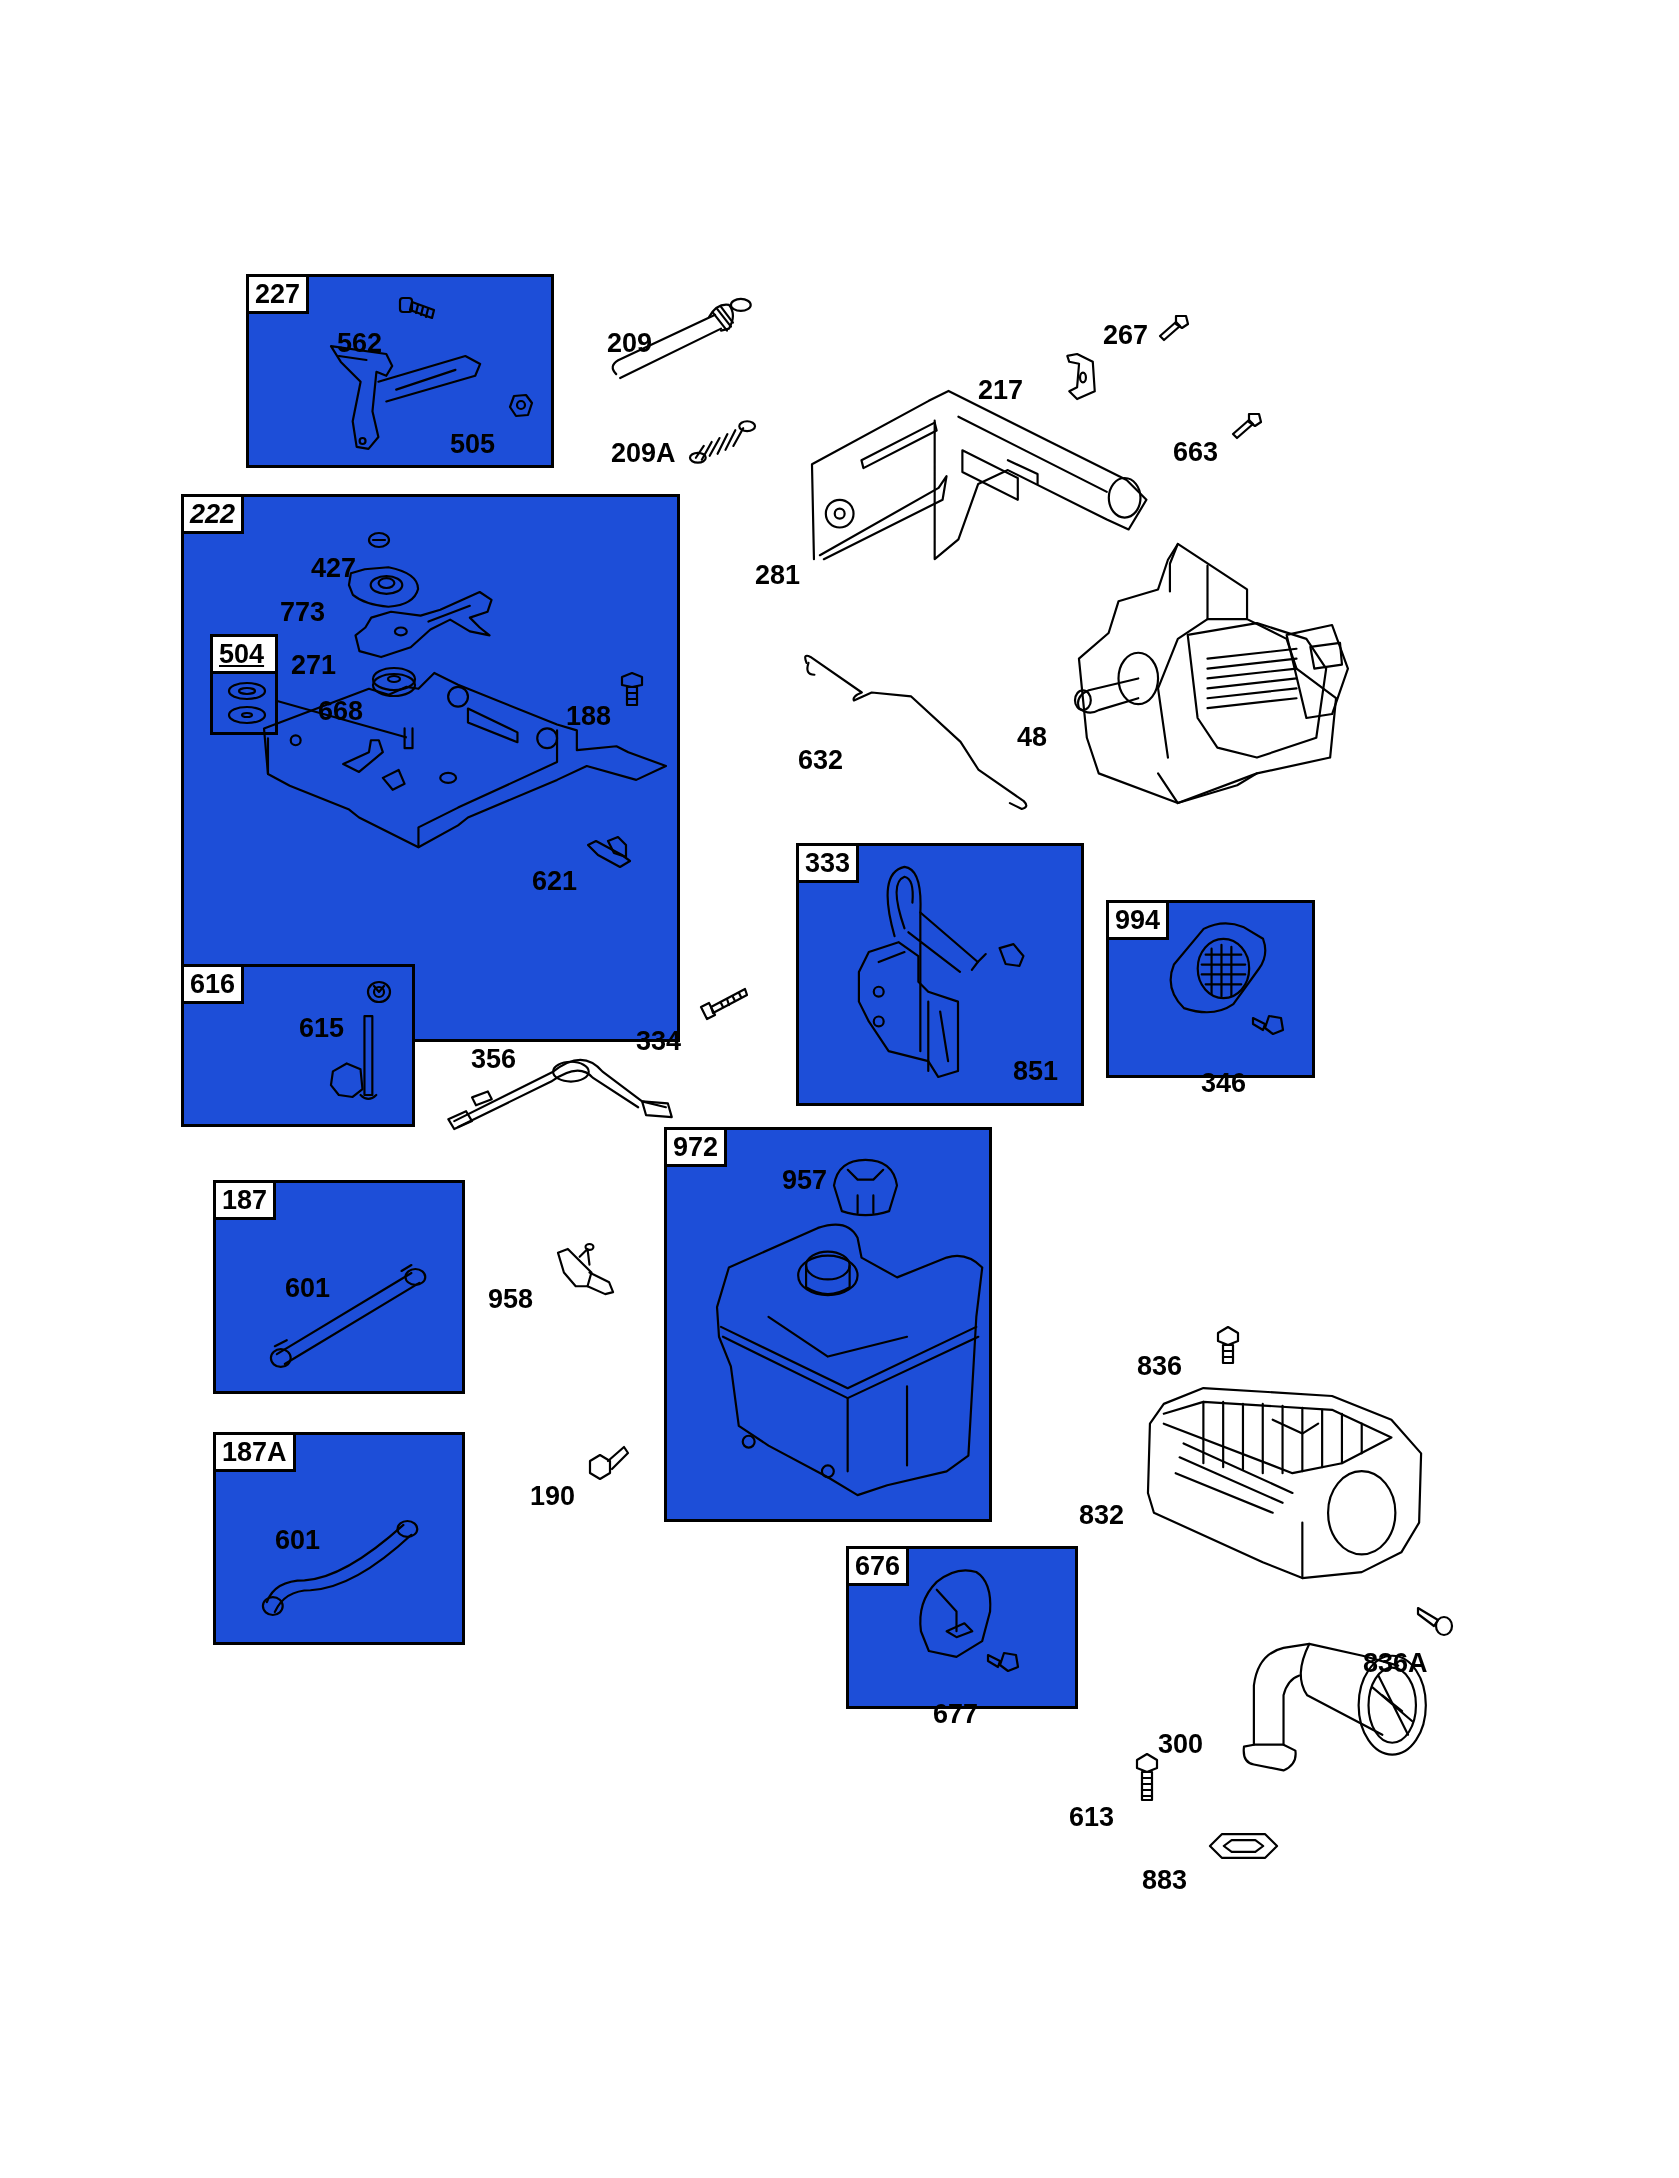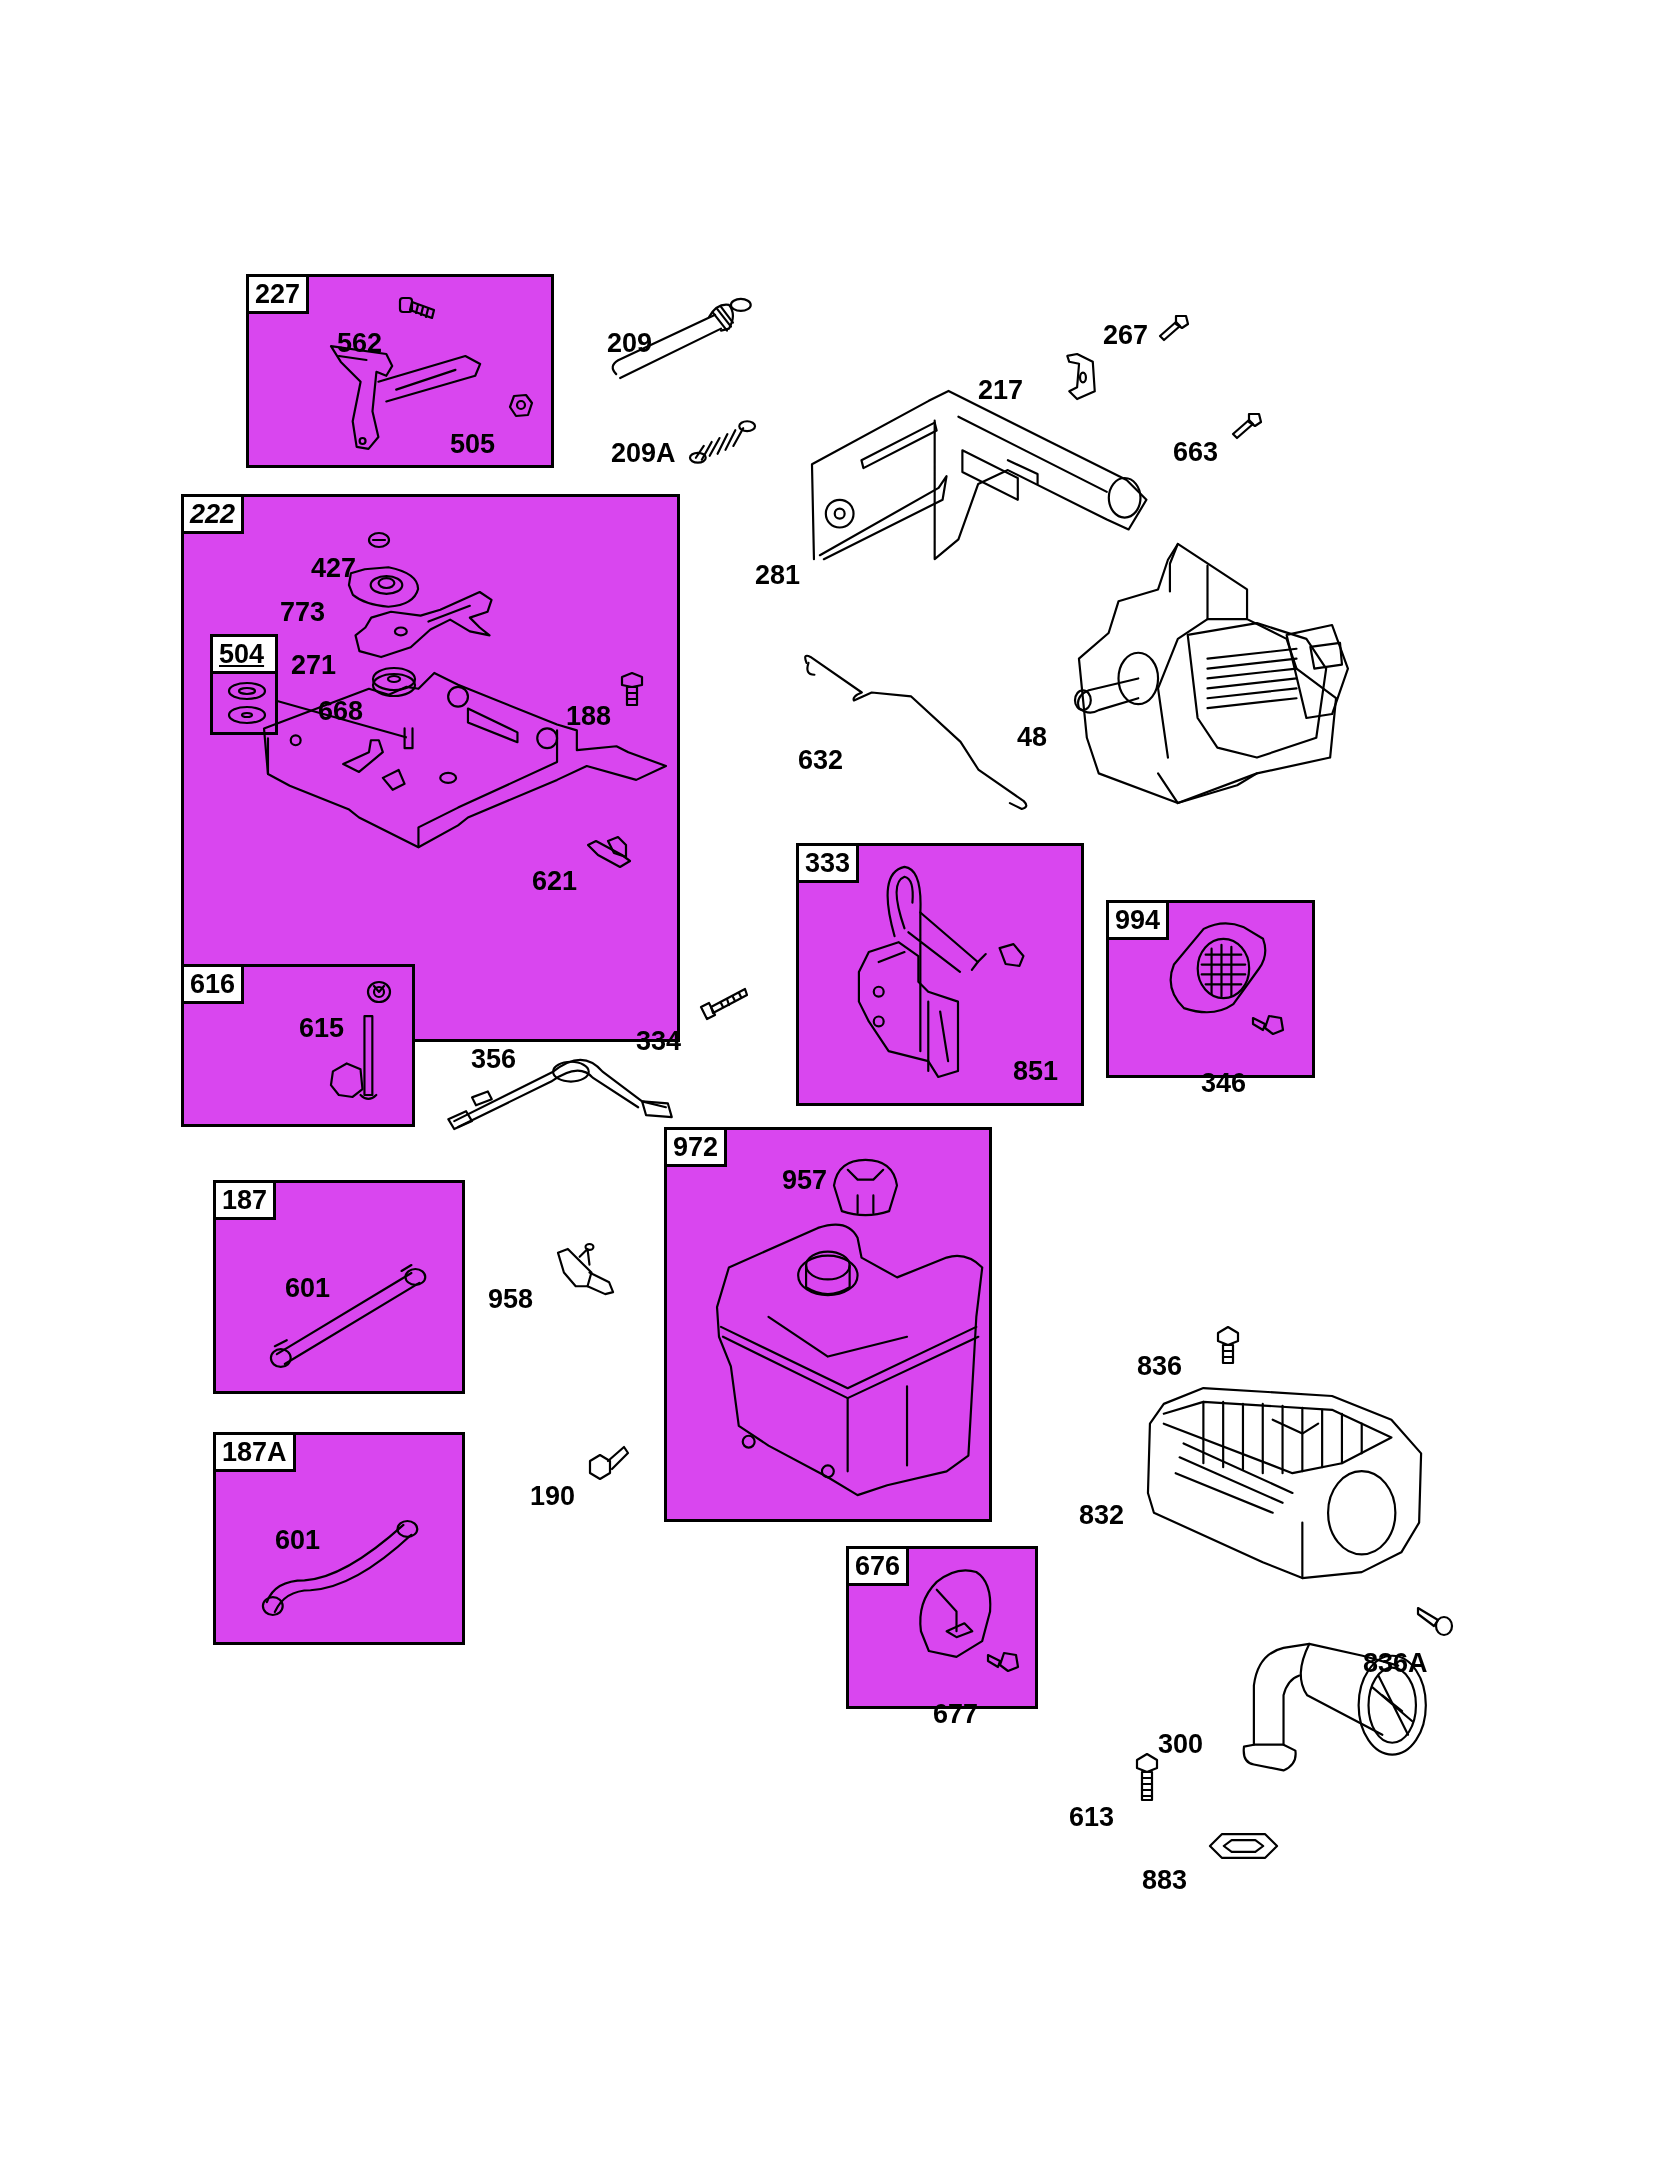--- a/index.html
+++ b/index.html
@@ -1,17 +1,17 @@
 <!DOCTYPE html>
 <html><head>
 <meta charset="utf-8">
 <style>
   html,body{margin:0;padding:0;background:#fff;}
   body{width:1679px;height:2178px;position:relative;overflow:hidden;font-family:"Liberation Sans",sans-serif;color:#000;}
-  .box{position:absolute;border:3px solid #000;box-sizing:border-box;background:#d946ef;}
+  .box{position:absolute;border:3px solid #000;box-sizing:border-box;background:#1d4ed8;}
   .box-tag{position:absolute;left:-3px;top:-3px;border:3px solid #000;background:#fff;font-weight:bold;font-size:27px;line-height:30px;padding:2px 6px;box-sizing:border-box;}
   .lbl{position:absolute;font-weight:bold;font-size:27px;line-height:30px;white-space:nowrap;margin-top:28px;}
   .part{position:absolute;}
   svg.part{overflow:visible;}
   svg.part *{fill:none;stroke:#000;stroke-width:2.2;stroke-linejoin:round;stroke-linecap:round;}
   svg.leader{position:absolute;left:0;top:0;width:1679px;height:2178px;pointer-events:none;}
   svg.leader line{stroke:#000;stroke-width:2;}
 </style>
 </head>
 <body>
@@ -278,21 +278,21 @@
     <path d="M14 120 L140 182 L272 120"></path>
     <ellipse cx="120" cy="58" rx="30" ry="20"></ellipse>
     <ellipse cx="120" cy="48" rx="22" ry="14"></ellipse>
     <path d="M98 48 L98 70 Q120 84 142 70 L142 48"></path>
     <path d="M60 100 L120 140 L200 120"></path>
     <path d="M140 182 L140 256 M200 170 L200 250"></path>
     <circle cx="40" cy="226" r="6"></circle>
     <circle cx="120" cy="256" r="6"></circle>
   </svg>
 
-<div class="box" style="left:846px;top:1546px;width:192px;height:163px;">
+<div class="box" style="left:846px;top:1546px;width:232px;height:163px;">
   <div class="box-tag">676</div>
 </div>
 <svg class="part" style="left:917px;top:1562px;" width="79" height="99" viewBox="0 0 80 100">
     <path d="M12 90 L4 70 Q0 40 20 20 Q40 4 60 10 Q76 20 74 50 L66 80 L40 96 Z"></path>
     <path d="M20 28 L40 50 L40 70"></path>
     <path d="M30 70 L48 62 L56 70 L40 76 Z"></path>
   </svg>
 <div class="lbl" style="left:933px;top:1671px;">677</div>
 <svg class="part" style="left:986px;top:1649px;" width="40" height="28" viewBox="0 0 40 28">
     <path d="M2 6 L14 12 L12 18 L2 12 Z"></path>

